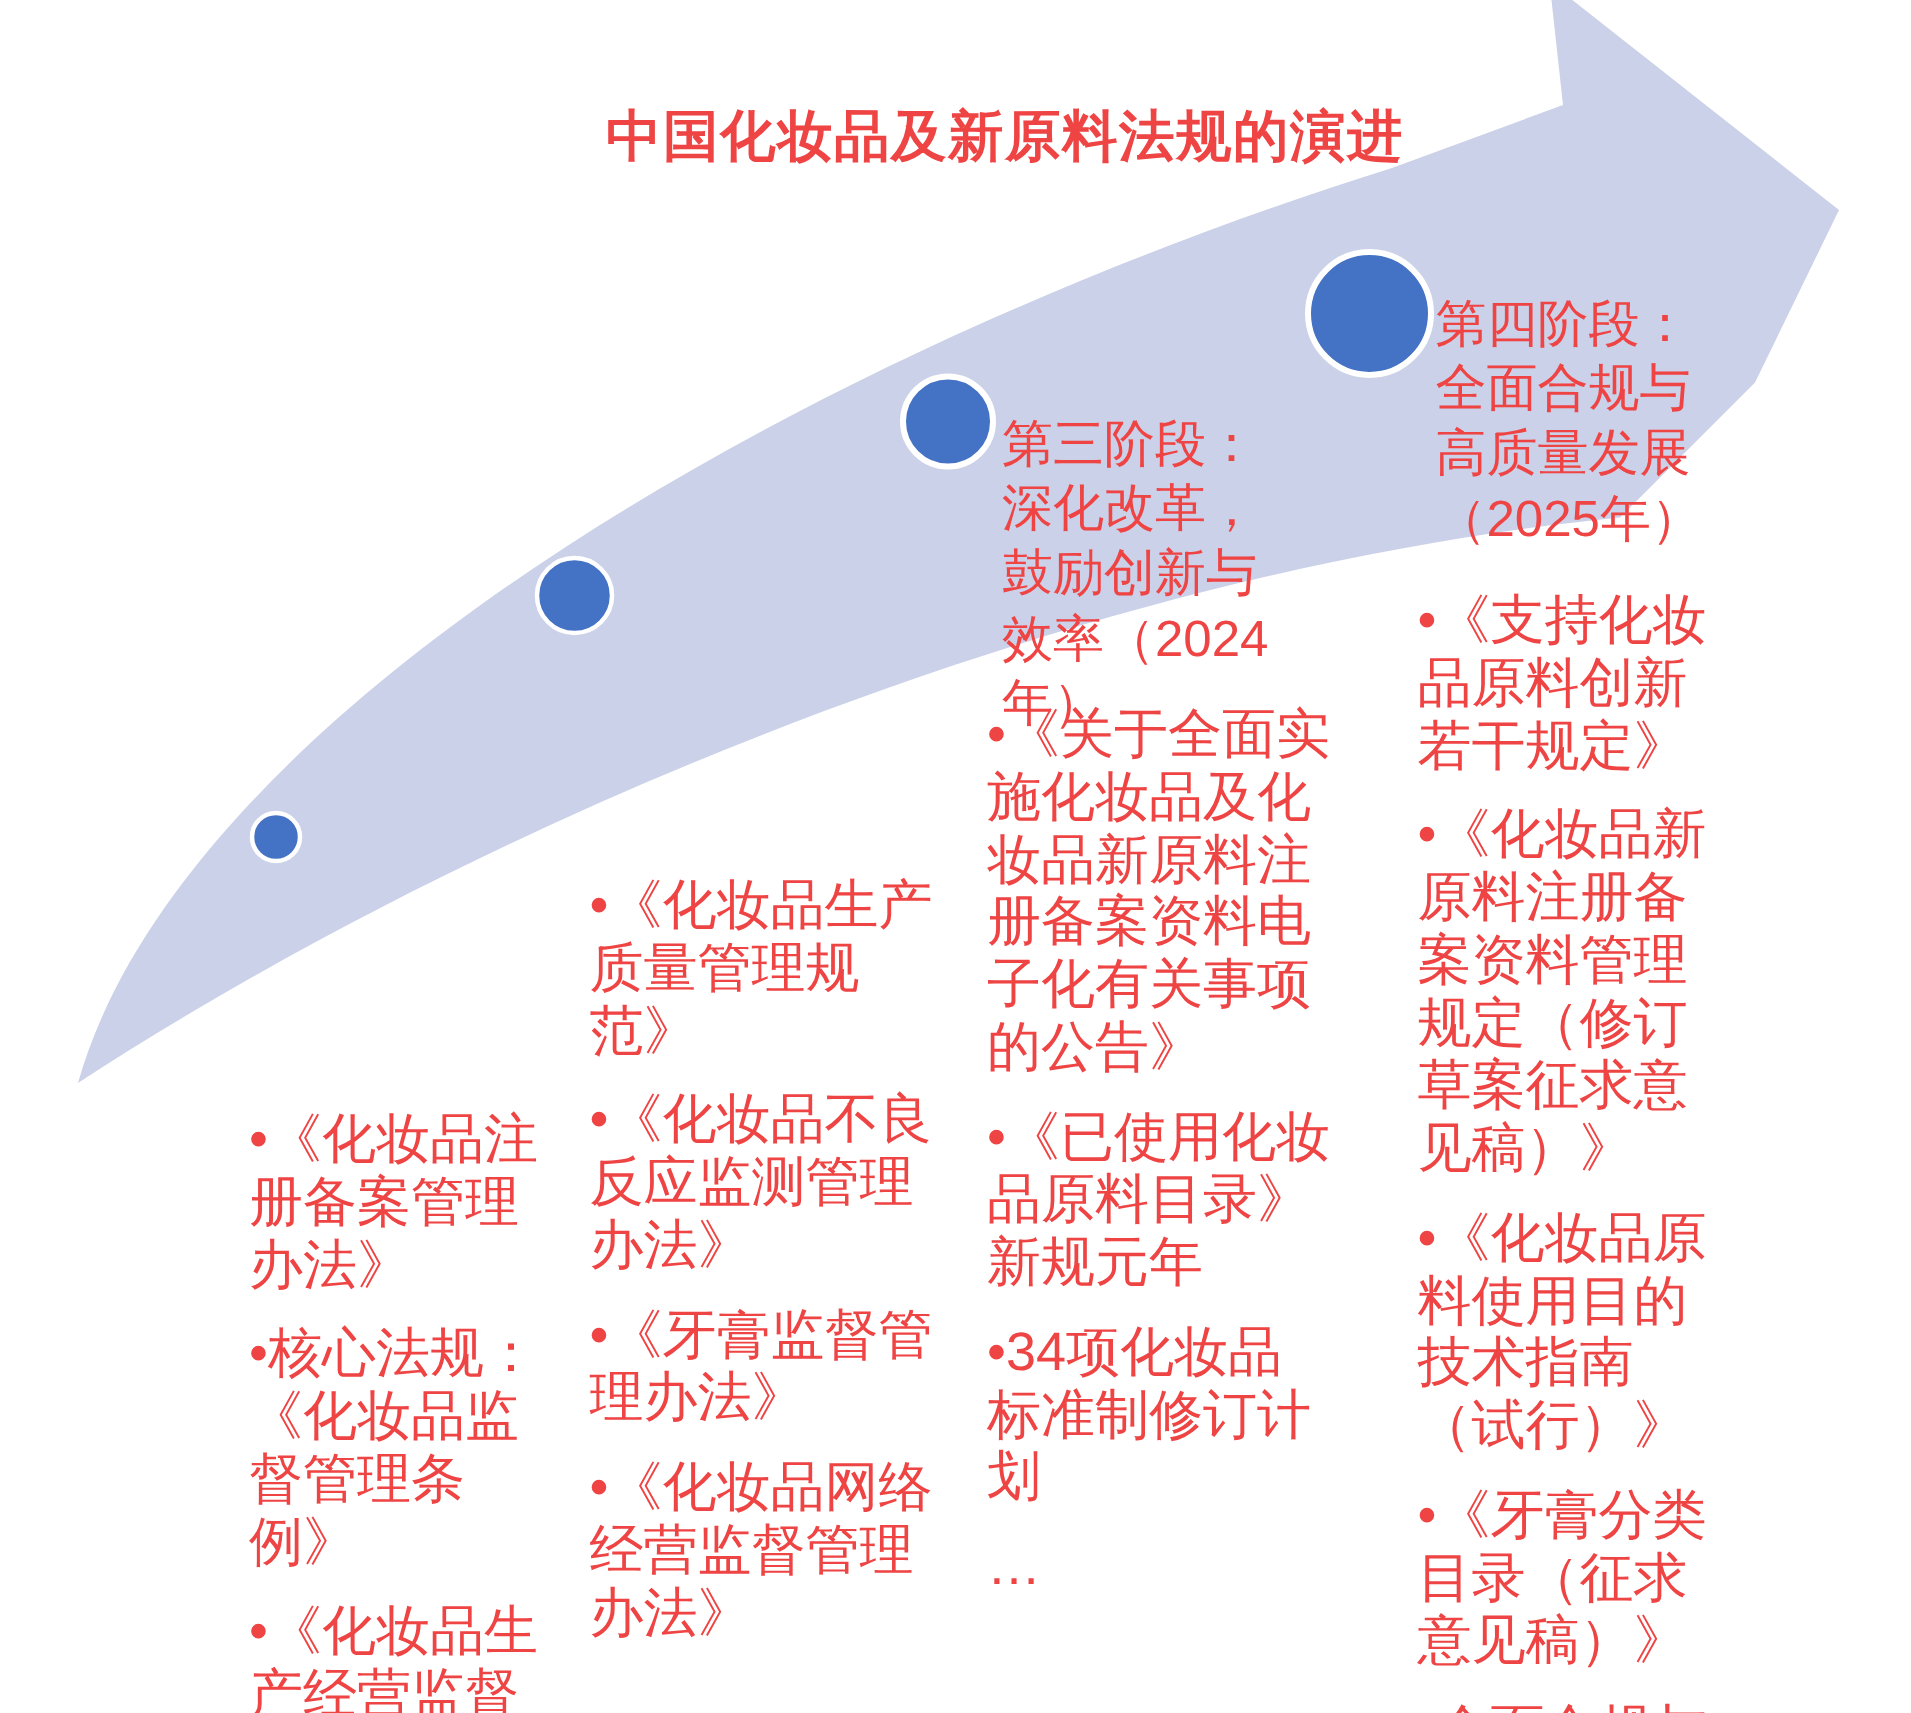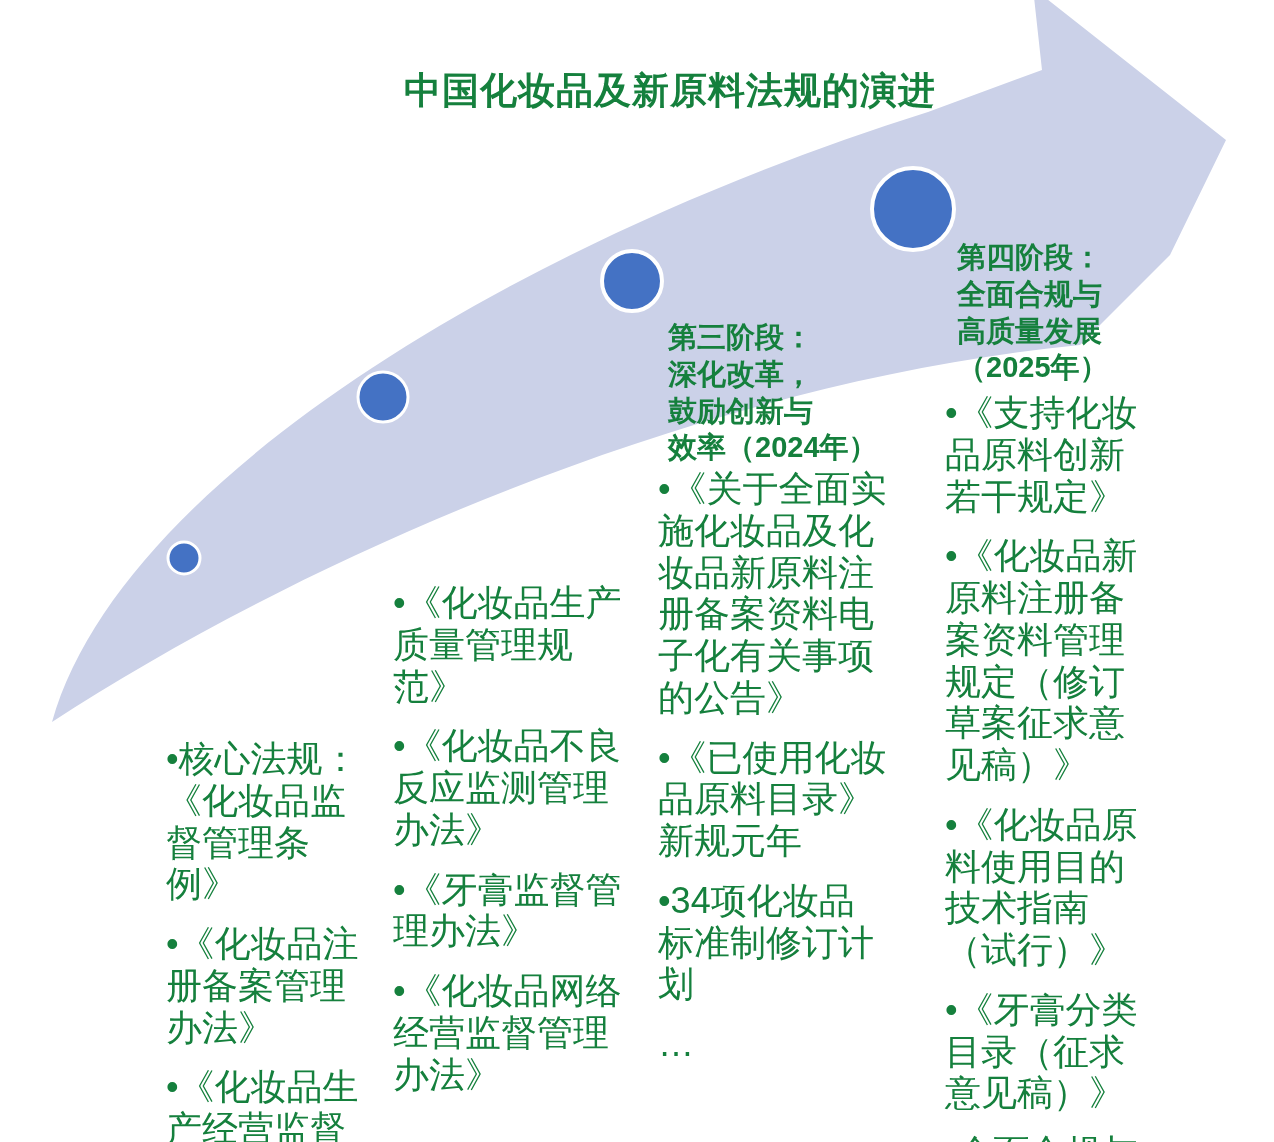--- a/index.html
+++ b/index.html
@@ -2,33 +2,32 @@
 <html><head>
 <meta charset="utf-8">
 <style>
   html,body{margin:0;padding:0;background:#fff;}
   #canvas{
     position:relative;
     width:1274px;height:1142px;
     background:#fff;
     overflow:hidden;
     font-family:"Liberation Sans", sans-serif;
-    color:#15803d;
+    color:#ef4444;
   }
   #arrow-svg{position:absolute;left:0;top:0;width:1274px;height:1142px;}
   .title{
     position:absolute;left:250px;top:66px;width:840px;
     text-align:center;font-size:37px;font-weight:bold;
     letter-spacing:1px;
   }
   .stage-heading{
     position:absolute;
-    font-size:29px;font-weight:bold;line-height:1.27;
+    font-size:34px;font-weight:normal;line-height:1.27;
     white-space:pre-line;
-    margin-top:44px;
   }
   .stage-bullets{position:absolute;font-size:36px;line-height:1.16;}
   .stage-bullets p.bullet{margin:0 0 18px 0;}
   
   #h1{left:198px;top:543px;width:205px;}
   #b1{left:166px;top:738px;width:200px;}
   #h2{left:403px;top:384px;width:268px;}
   #b2{left:393px;top:582px;width:230px;}
   #h3{left:668px;top:275px;width:245px;}
   #b3{left:658px;top:468px;width:230px;}
@@ -52,22 +51,22 @@
              Z" fill="#CBD1E8"></path>
     <circle cx="184" cy="558" r="16" stroke="#FFFFFF" stroke-width="3" fill="#4472C4"></circle>
     <circle cx="383" cy="397" r="25" stroke="#FFFFFF" stroke-width="3" fill="#4472C4"></circle>
     <circle cx="632" cy="281" r="30" stroke="#FFFFFF" stroke-width="4" fill="#4472C4"></circle>
     <circle cx="913" cy="209" r="41" stroke="#FFFFFF" stroke-width="4" fill="#4472C4"></circle>
   </svg>
 
   <div class="title">中国化妆品及新原料法规的演进</div>
 
   <div id="b1" class="stage-bullets">
+      <p class="bullet">•《化妆品注册备案管理办法》</p>
       <p class="bullet">•核心法规：《化妆品监督管理条例》</p>
-      <p class="bullet">•《化妆品注册备案管理办法》</p>
       <p class="bullet">•《化妆品生产经营监督管理办法》</p>
       <p class="bullet">…</p>
     </div>
 
   <div id="b2" class="stage-bullets">
       <p class="bullet">•《化妆品生产质量管理规范》</p>
       <p class="bullet">•《化妆品不良反应监测管理办法》</p>
       <p class="bullet">•《牙膏监督管理办法》</p>
       <p class="bullet">•《化妆品网络经营监督管理办法》</p>
       <p class="bullet">…</p>

